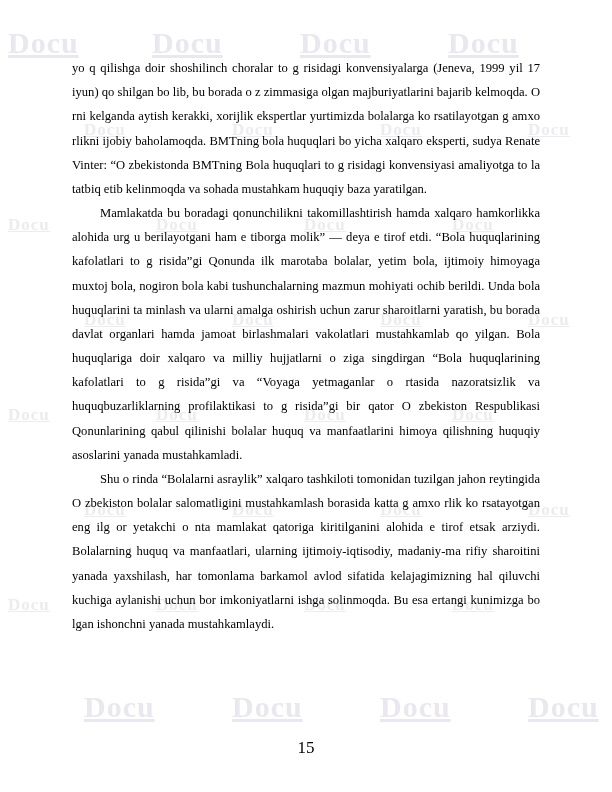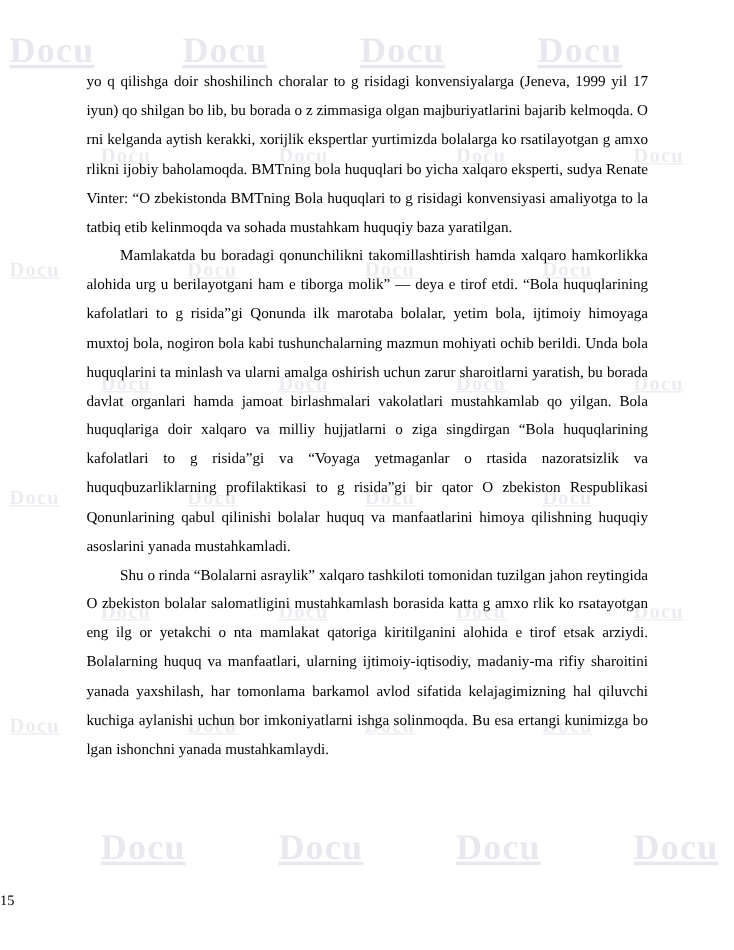--- a/index.html
+++ b/index.html
@@ -63,21 +63,22 @@
   }
   p.indent {
     text-indent: 28px;
     font-family: Liberation Serif, serif;
   }
   .page-number {
     position: absolute;
     bottom: 34px;
     left: 0;
     width: 612px;
-    font-size: 12px;
+    text-align: center;
+    font-size: 17px;
     color: #000;
     font-family: "Liberation Serif", serif;
   }
 </style>
 </head>
 <body>
 
 <div class="watermark-layer">
     <span class="wm wm-big" style="left: 8px; top: 26px;">Docu</span>
     <span class="wm wm-big" style="left: 152px; top: 26px;">Docu</span>

